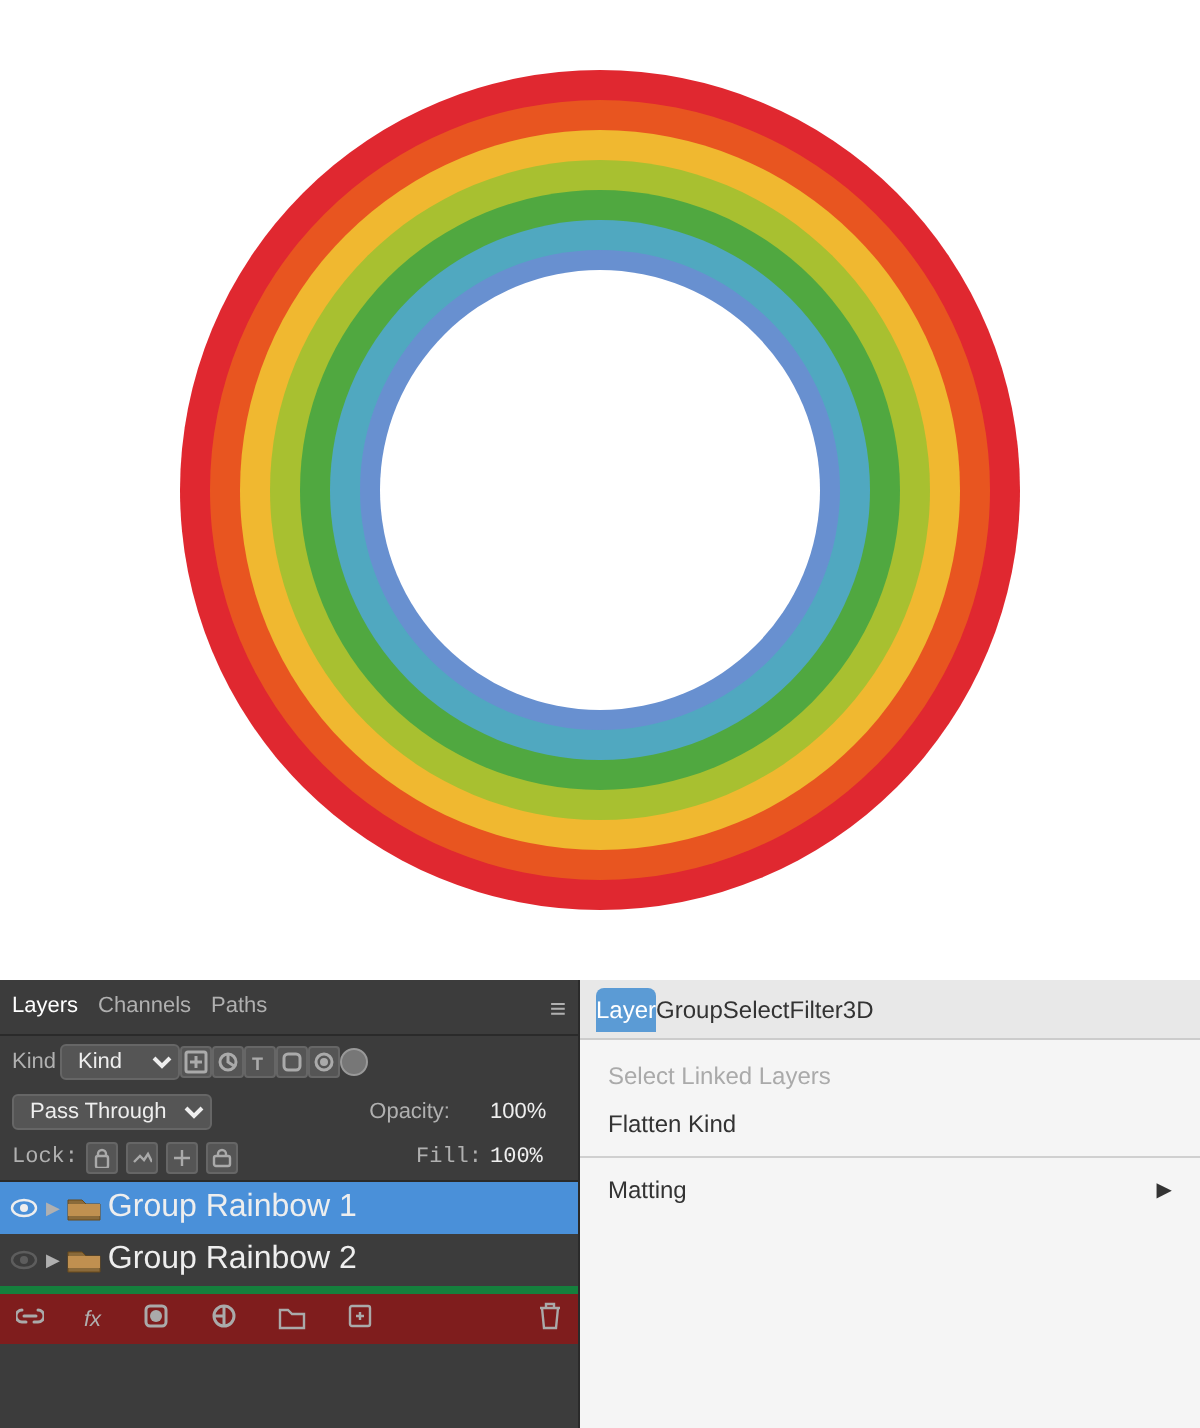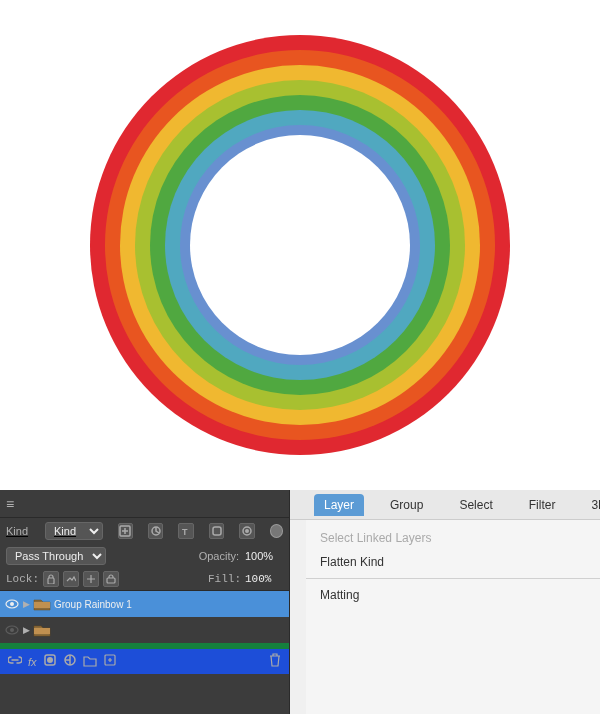--- a/index.html
+++ b/index.html
@@ -76,23 +76,22 @@
     #layers-menu-icon {
       color: #b0b0b0;
       font-size: 14px;
       cursor: pointer;
     }
 
     #kind-row {
       display: flex;
       align-items: center;
       padding: 4px 6px;
-      gap: 15px;
+      gap: 0;
       background: #3c3c3c;
-      text-decoration: underline;
     }
 
     #kind-label {
       color: #b0b0b0;
       font-size: 11px;
       margin-right: 2px;
     }
 
     #kind-select {
       background: #555;
@@ -123,21 +122,21 @@
       height: 14px;
       border-radius: 50%;
       background: #777;
       border: 1px solid #999;
     }
 
     #passthrough-row {
       display: flex;
       align-items: center;
       padding: 3px 6px;
-      gap: 6px;
+      gap: 20px;
       background: #3c3c3c;
     }
 
     #passthrough-select {
       background: #555;
       color: #eee;
       border: 1px solid #666;
       border-radius: 3px;
       font-size: 11px;
       padding: 1px 4px;
@@ -231,21 +230,21 @@
       position: relative;
     }
 
     .layer-folder-icon svg {
       width: 18px;
       height: 16px;
     }
 
     .layer-name {
       color: #eee;
-      font-size: 10px;
+      font-size: 16px;
       flex: 1;
     }
 
     #layers-bottom-bar {
       display: flex;
       align-items: center;
       padding: 4px 6px;
       gap: 8px;
       border-top: 1px solid #2a2a2a;
       margin-top: auto;
@@ -270,38 +269,36 @@
       display: flex;
       align-items: center;
       padding: 0 8px;
       height: 30px;
       background: #e8e8e8;
       border-bottom: 1px solid #ccc;
       gap: 0;
     }
 
     .menu-header-item {
-      padding: 4px 10px;
+      padding: 4px 0;
       font-size: 12px;
       color: #333;
       cursor: pointer;
       border-radius: 4px 4px 0 0;
-      margin-left: 16px;
     }
 
     .menu-header-item.active {
       background: #5b9bd5;
       color: #fff;
     }
 
     #menu-body {
       flex: 1;
       background: #f5f5f5;
       padding: 6px 0;
-      margin-left: 16px;
     }
 
     .menu-item {
       padding: 5px 14px;
       font-size: 12px;
       color: #333;
       cursor: pointer;
       display: flex;
       align-items: center;
       justify-content: space-between;
@@ -360,20 +357,25 @@
       <circle cx="220" cy="220" r="50" fill="#78b0d8"></circle>
       <circle cx="220" cy="220" r="110" fill="#ffffff"></circle>
     </svg>
 </div>
 
 <div id="bottom-panels">
 
   <div id="layers-panel">
 
     <div id="layers-tabs">
+      <div id="layers-tabs-left">
+        <span class="layers-tab active">Layers</span>
+        <span class="layers-tab">Channels</span>
+        <span class="layers-tab">Paths</span>
+      </div>
       <span id="layers-menu-icon">≡</span>
     </div>
 
     <div id="kind-row">
       <span id="kind-label">Kind</span>
       <select id="kind-select">
         <option>Kind</option>
       </select>
 
       <div class="kind-icon">
@@ -469,24 +471,25 @@
               <circle cx="7" cy="5" r="2" fill="#aaa"></circle>
             </svg>
         </div>
         <span class="layer-arrow">▶</span>
         <div class="layer-folder-icon">
           <svg width="18" height="14" viewBox="0 0 18 14">
               <path d="M1 3h7l2 2h7v8H1z" fill="#8a6a3a" stroke="#6a4a1a" stroke-width="0.5"></path>
               <path d="M1 5h16v6H1z" fill="#c09050"></path>
             </svg>
         </div>
-      </div>
-    </div>
-
-    <div id="layers-bottom-bar" style="margin-top:auto; border-top:6px solid #15803d; padding:4px 8px; display:flex; gap:6px; background:#1d4ed8;">
+        <span class="layer-name">Group Rainbow 2</span>
+      </div>
+    </div>
+
+    <div id="layers-bottom-bar" style="margin-top:auto; border-top:4px solid #15803d; padding:4px 8px; display:flex; gap:20px; background:#7f1d1d;">
       <span class="bottom-bar-icon">
         <svg width="14" height="14" viewBox="0 0 14 14">
             <path d="M4 7h6M3 4a3 3 0 0 0 0 6h2M11 4a3 3 0 0 1 0 6H9" stroke="#aaa" stroke-width="1.5" fill="none" stroke-linecap="round"></path>
           </svg>
       </span>
       <span class="bottom-bar-icon" style="color:#b0b0b0; font-size:11px; font-style:italic;">fx</span>
       <span class="bottom-bar-icon">
         <svg width="14" height="14" viewBox="0 0 14 14">
             <rect x="2" y="2" width="10" height="10" rx="2" fill="none" stroke="#aaa" stroke-width="1.5"></rect>
             <circle cx="7" cy="7" r="3" fill="#aaa"></circle>

